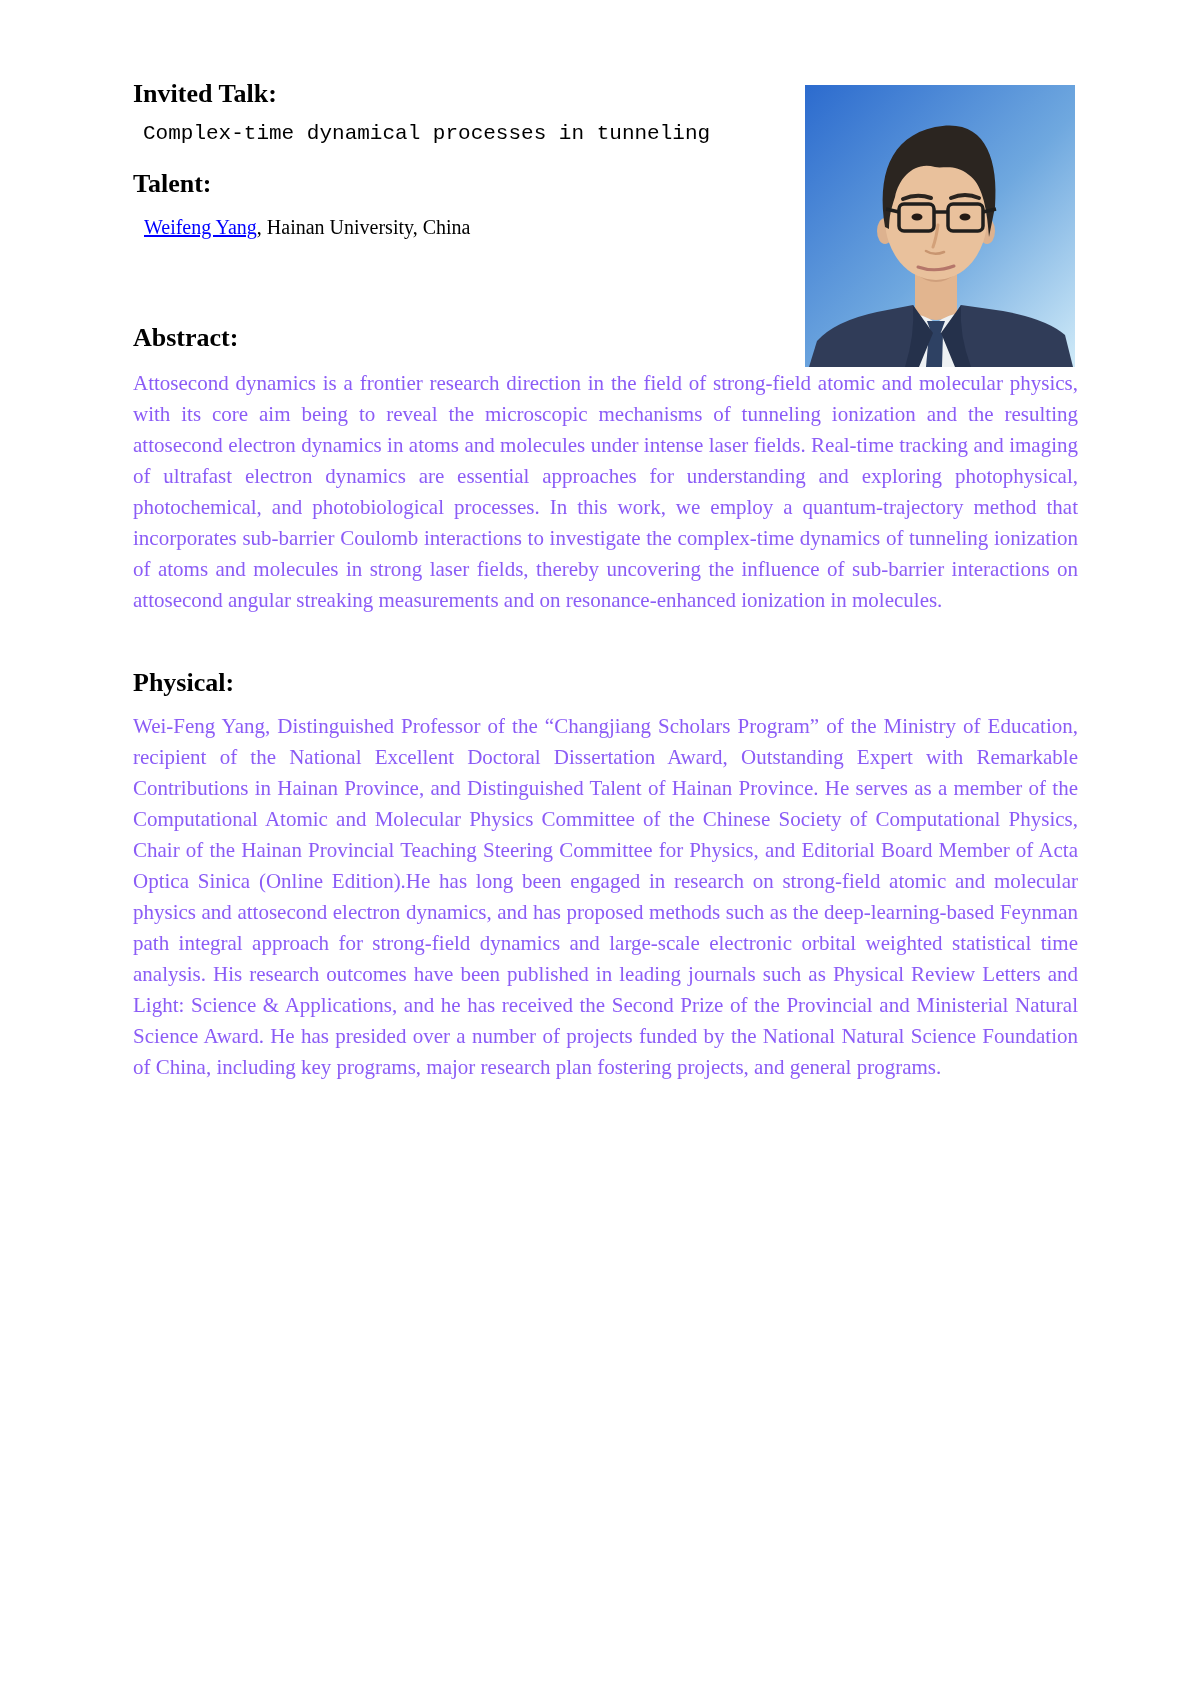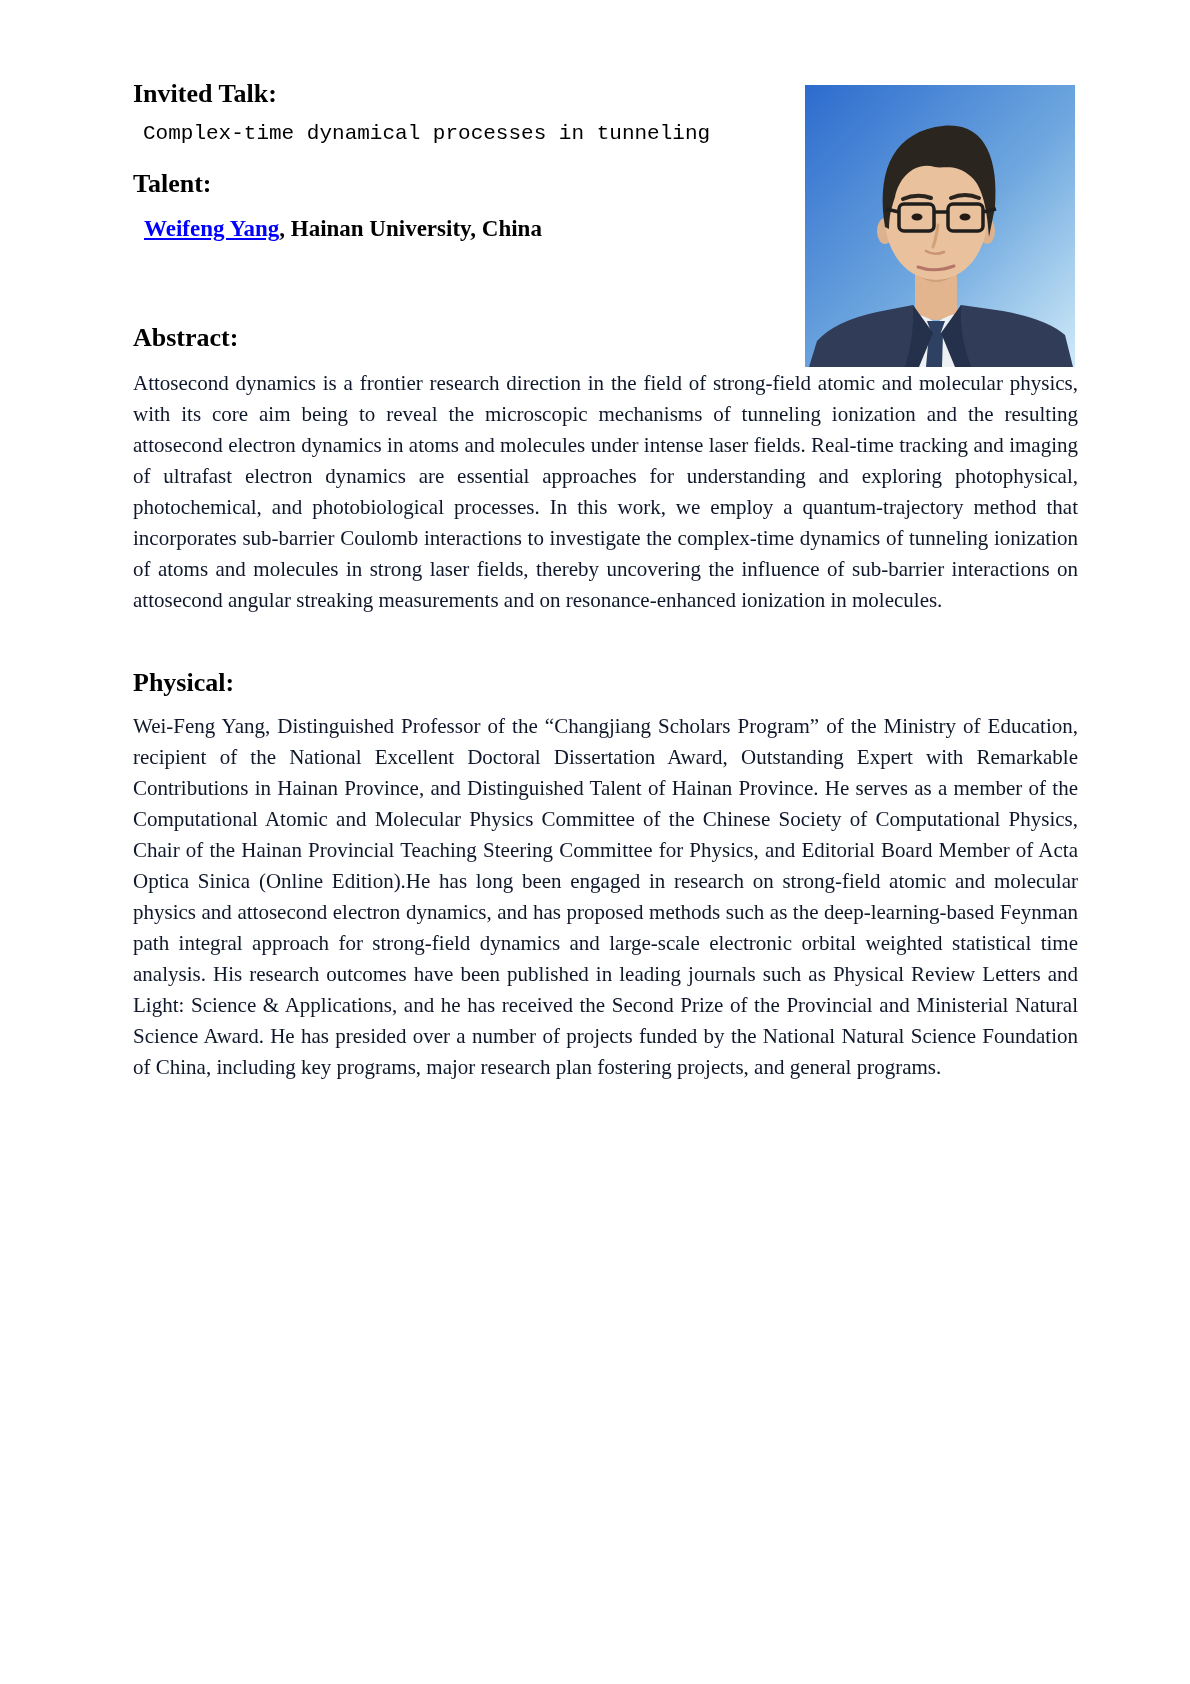--- a/index.html
+++ b/index.html
@@ -29,38 +29,38 @@
     padding-left: 10px;
     font-size: 21px;
     line-height: 1.2;
     white-space: nowrap;
     font-family: Liberation Mono, monospace;
   }
   .speaker-line {
     position: absolute;
     left: 0;
     padding-left: 11px;
-    font-size: 23px;
-    font-weight: bold;
+    font-size: 20px;
+    font-weight: normal;
     line-height: 1.2;
     white-space: nowrap;
   }
   .speaker-name {
     color: #0000ff;
     text-decoration: underline;
     cursor: pointer;
   }
   .para {
     position: absolute;
     left: 0;
     width: 945px;
     font-size: 21px;
     line-height: 31px;
     text-align: justify;
-    color: #0f172a;
+    color: #8b5cf6;
   }
   .photo-frame {
     position: absolute;
     left: 805px;
     top: 85px;
     width: 270px;
     height: 282px;
     overflow: hidden;
   }
   .photo-frame svg { display: block; width: 270px; height: 282px; }

